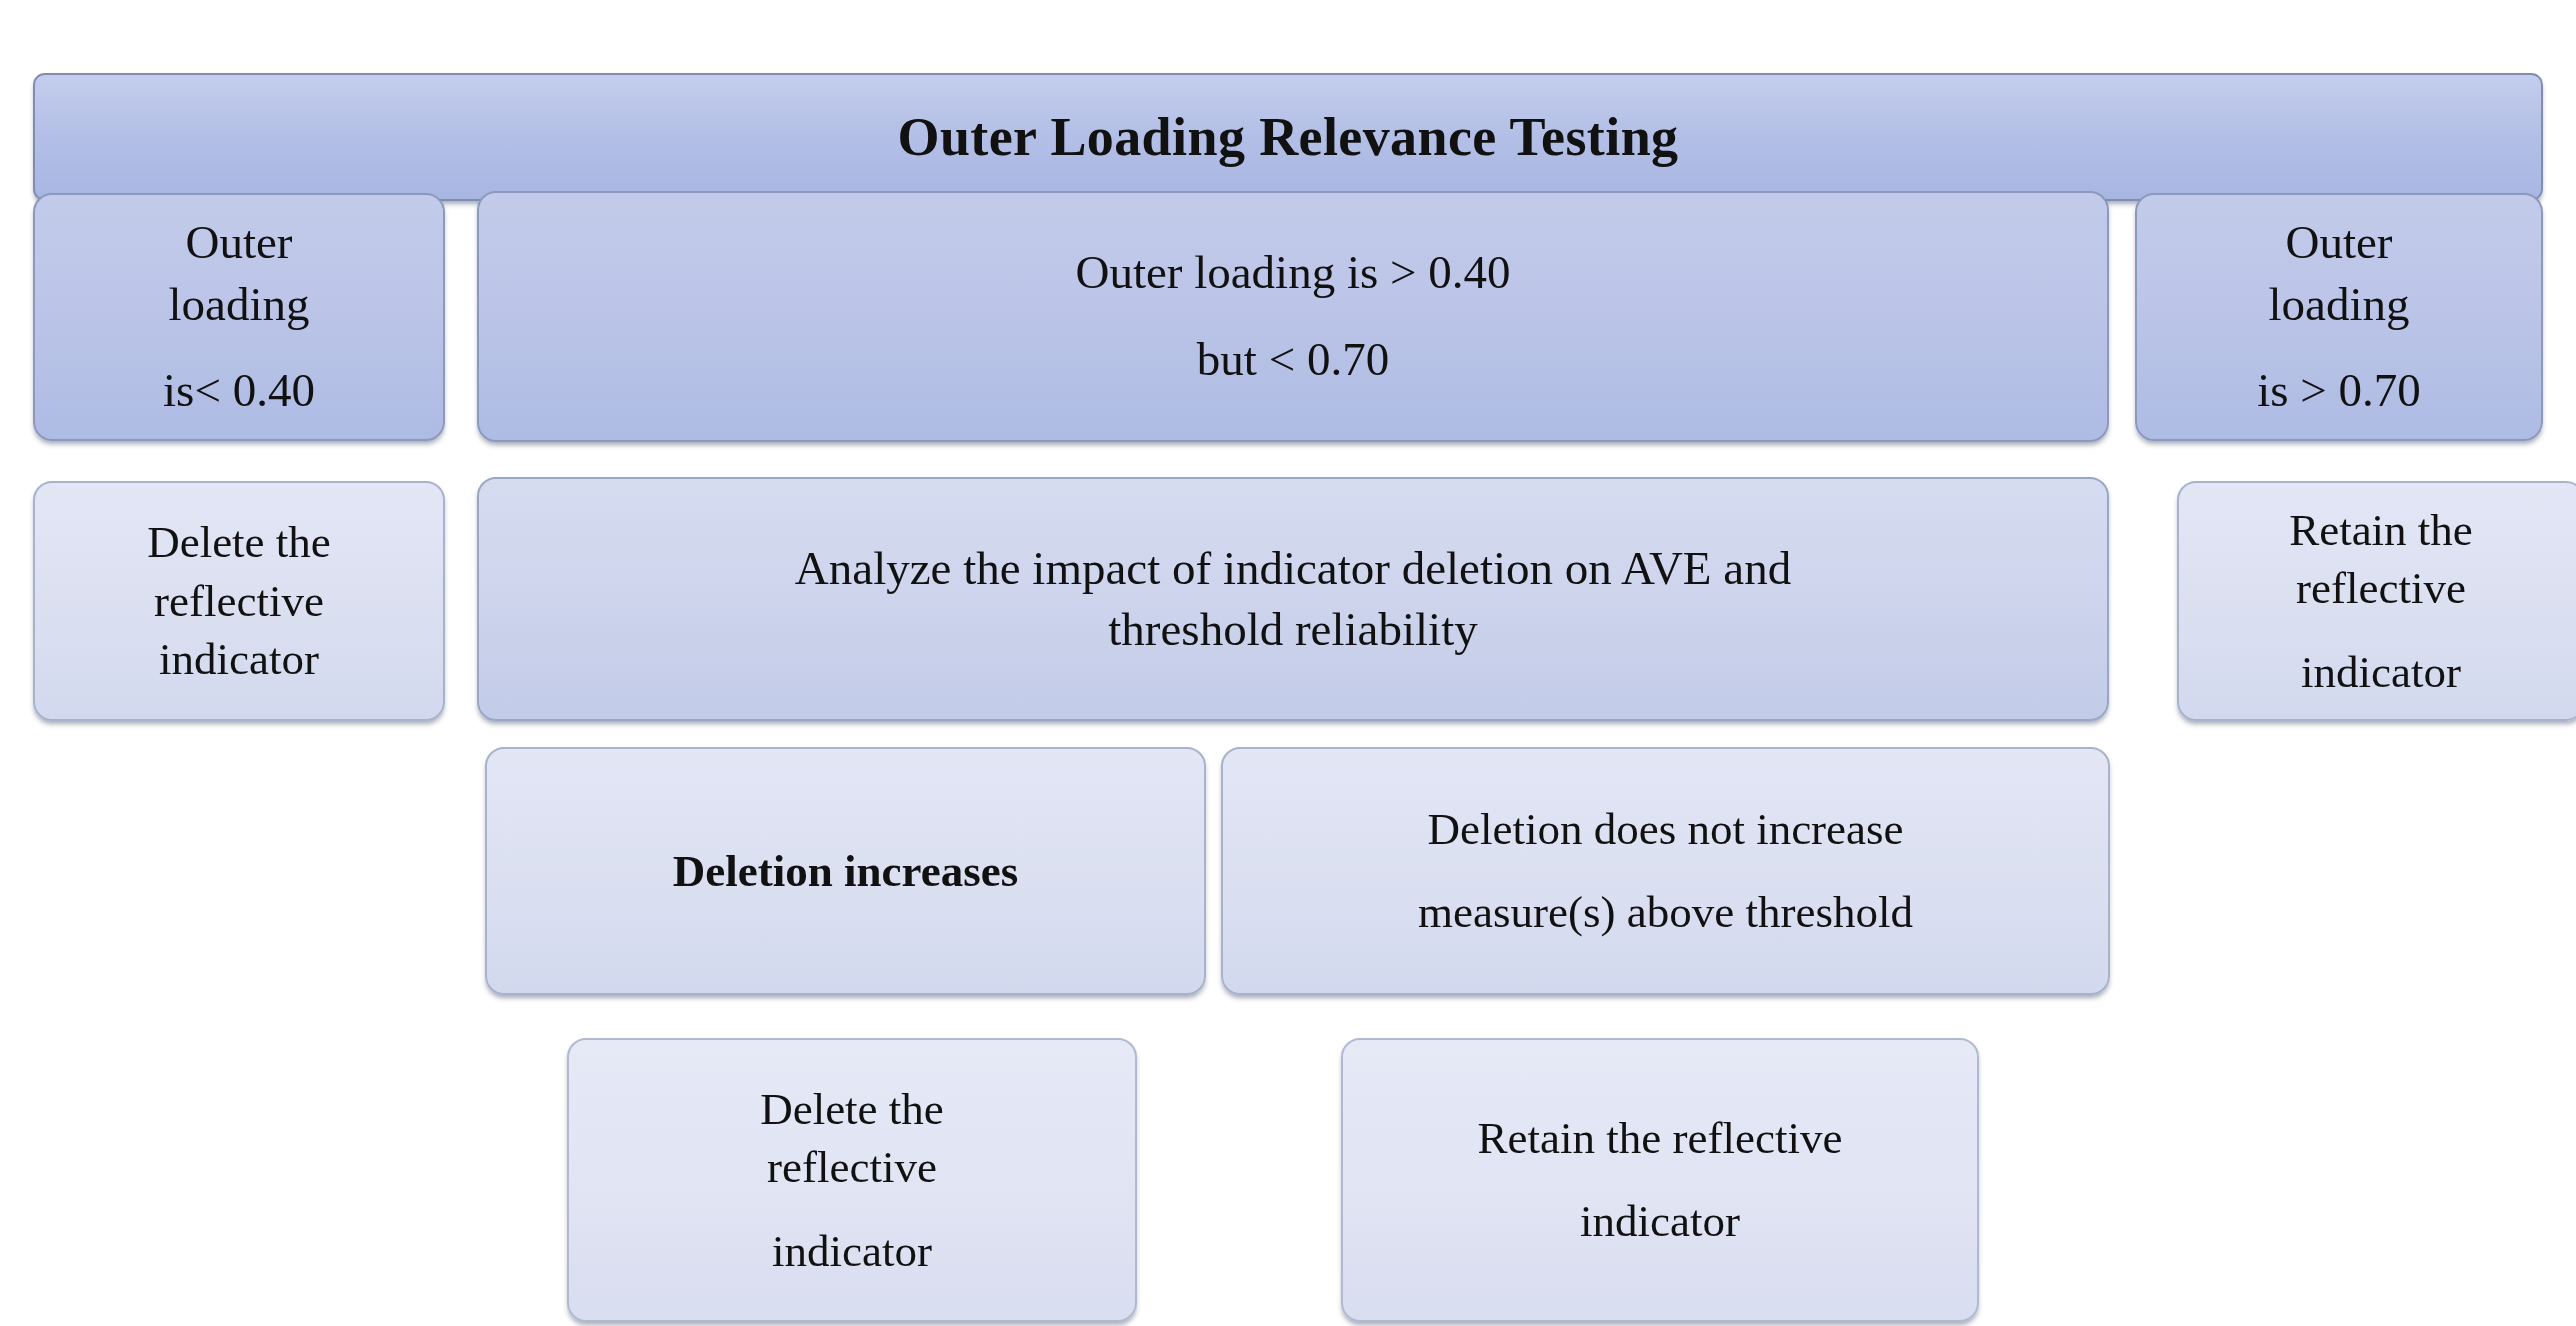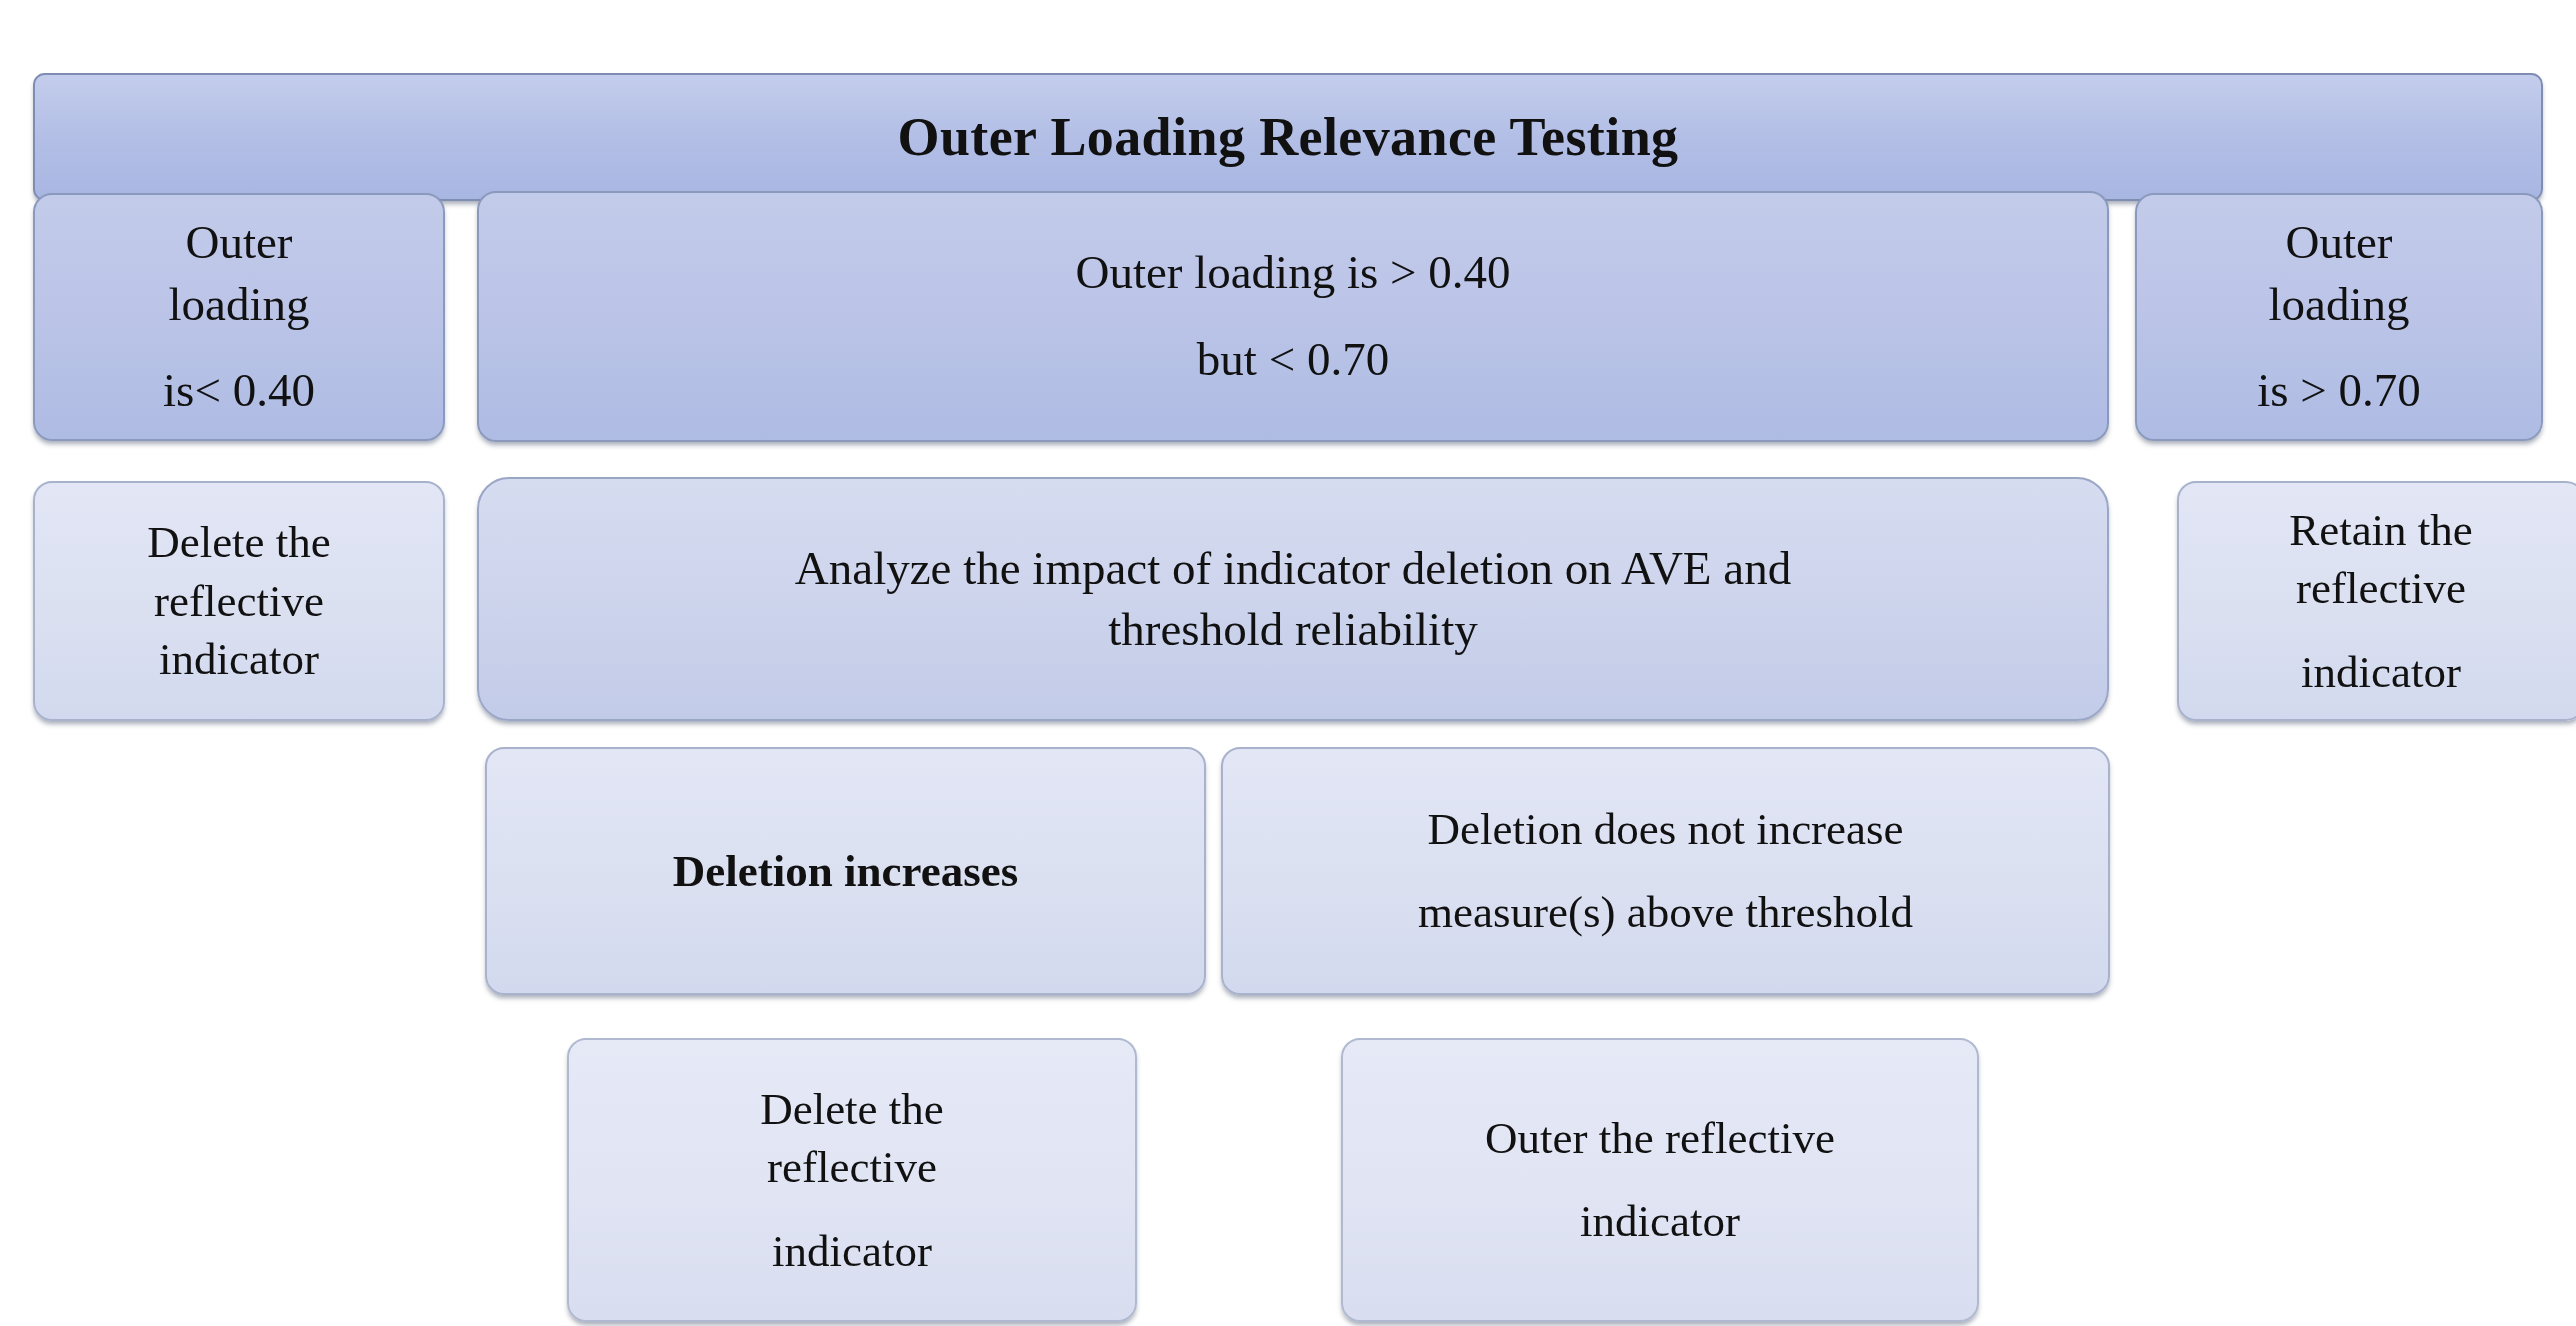--- a/index.html
+++ b/index.html
@@ -49,21 +49,20 @@
 
   
   .tone1 {
     background: linear-gradient(180deg, #c3cbea 0%, #bcc5e8 45%, #aebbe3 100%);
     border-color: #8b99bd;
   }
   
   .tone2 {
     background: linear-gradient(180deg, #d6dcf0 0%, #cdd4ec 50%, #c2cbe8 100%);
     border-color: #9aa6c6;
-    border-radius: 32px;
   }
   
   .tone3 {
     background: linear-gradient(180deg, #e2e6f5 0%, #dbe0f1 55%, #d2d9ee 100%);
     border-color: #a8b2cc;
   }
   
   .tone4 {
     background: linear-gradient(180deg, #e6eaf7 0%, #e0e4f3 55%, #d8ddf0 100%);
     border-color: #b0b9d0;
@@ -161,19 +160,19 @@
   <div class="box tone4" id="final-delete">
     <span class="lines">
       <span class="ln">Delete the</span>
       <span class="ln">reflective</span>
       <span class="ln gap">indicator</span>
     </span>
   </div>
 
   <div class="box tone4" id="final-retain">
     <span class="lines">
-      <span class="ln">Outer the reflective</span>
+      <span class="ln">Retain the reflective</span>
       <span class="ln gap">indicator</span>
     </span>
   </div>
 
 </div>
 
 
 </body></html>

